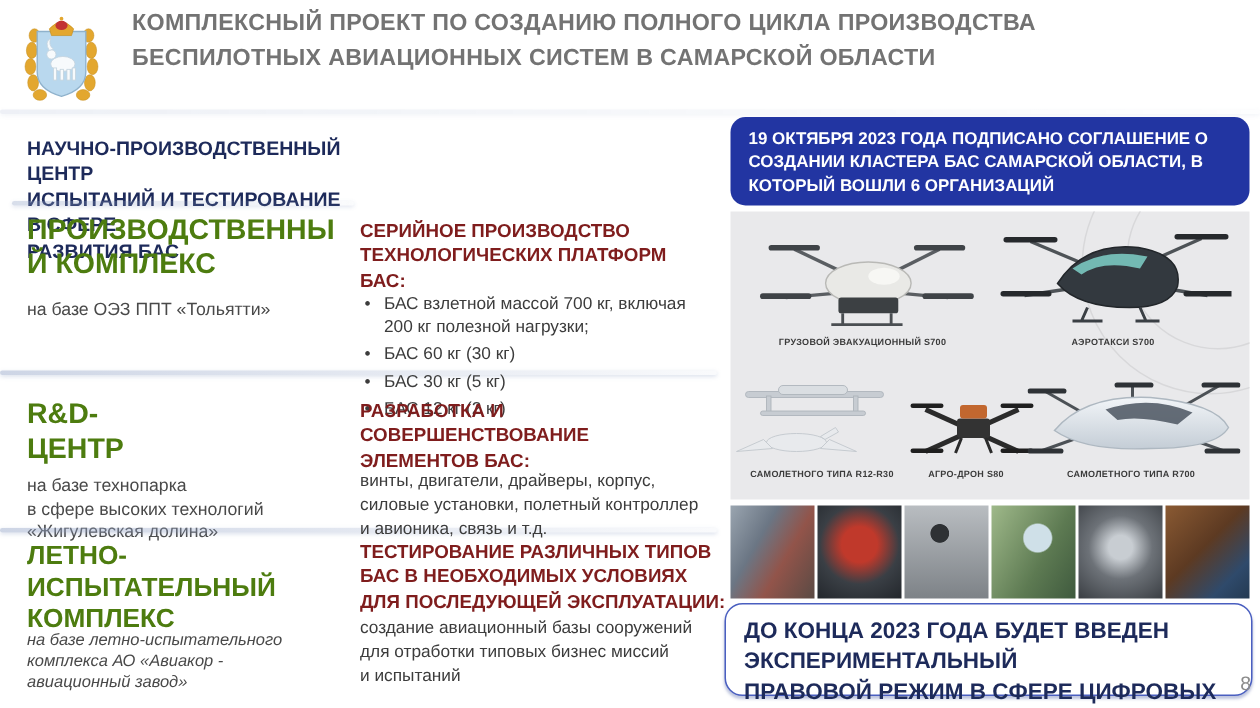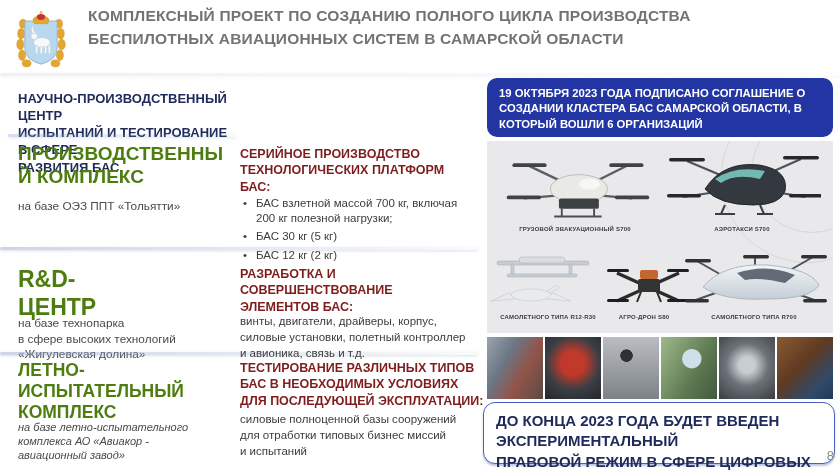--- a/index.html
+++ b/index.html
@@ -35,21 +35,21 @@
   .npc-heading{
     left:18px;top:90px;width:218px;
     font-size:13px;font-weight:bold;color:#1d2a5a;line-height:1.32;
   }
   .blue-title{
     font-weight:bold;color:#4d7c0f;line-height:1.2;
   }
   .prod-title{left:18px;top:143px;width:210px;font-size:19px;}
   .prod-sub{left:18px;top:199px;width:210px;}
   .gray-sub{font-size:11.8px;color:#494949;line-height:1.32;}
-  .rnd-title{left:18px;top:266px;width:210px;font-size:23px;}
+  .rnd-title{left:18px;top:266px;width:210px;font-size:19px;}
   .rnd-sub{left:18px;top:316px;width:210px;}
   .flight-title{left:18px;top:360px;width:215px;font-size:17.5px;}
   .flight-sub{left:18px;top:420px;width:215px;font-size:11px;line-height:1.28;font-style:italic;}
 
   
   .mid-title{
     font-size:12.5px;font-weight:bold;color:#7f1d1d;line-height:1.3;
   }
   .mid-body{font-size:11.5px;color:#3c3c3c;line-height:1.38;}
   .m0-title{left:240px;top:146px;width:238px;}
@@ -182,35 +182,36 @@
 КОМПЛЕКС</div>
 <div class="abs gray-sub flight-sub pre">на базе летно-испытательного
 комплекса АО «Авиакор -
 авиационный завод»</div>
 
 <div class="abs mid-title m0-title pre">СЕРИЙНОЕ ПРОИЗВОДСТВО
 ТЕХНОЛОГИЧЕСКИХ ПЛАТФОРМ
 БАС:</div>
 <ul class="abs bullets m0-bullets">
   <li>БАС взлетной массой 700 кг, включая 200 кг полезной нагрузки;</li>
+  <li>БАС 60 кг (30 кг)</li>
   <li>БАС 30 кг (5 кг)</li>
   <li>БАС 12 кг (2 кг)</li>
 </ul>
 
 <div class="abs mid-title m1-title pre">РАЗРАБОТКА И
 СОВЕРШЕНСТВОВАНИЕ
 ЭЛЕМЕНТОВ БАС:</div>
 <div class="abs mid-body m1-body pre">винты, двигатели, драйверы, корпус,
 силовые установки, полетный контроллер
 и авионика, связь и т.д.</div>
 
 <div class="abs mid-title m2-title pre">ТЕСТИРОВАНИЕ РАЗЛИЧНЫХ ТИПОВ
 БАС  В НЕОБХОДИМЫХ УСЛОВИЯХ
 ДЛЯ  ПОСЛЕДУЮЩЕЙ ЭКСПЛУАТАЦИИ:</div>
-<div class="abs mid-body m2-body pre">силовые полноценной базы сооружений
+<div class="abs mid-body m2-body pre">создание авиационный базы сооружений
 для отработки типовых бизнес миссий
 и испытаний</div>
 
 <div class="abs agreement-banner pre">19 ОКТЯБРЯ 2023 ГОДА ПОДПИСАНО СОГЛАШЕНИЕ  О
 СОЗДАНИИ КЛАСТЕРА БАС САМАРСКОЙ ОБЛАСТИ,  В
 КОТОРЫЙ ВОШЛИ 6 ОРГАНИЗАЦИЙ</div>
 
 <div class="abs drone-panel">
   <div class="panel-arc arc1"></div>
   <div class="panel-arc arc2"></div>

